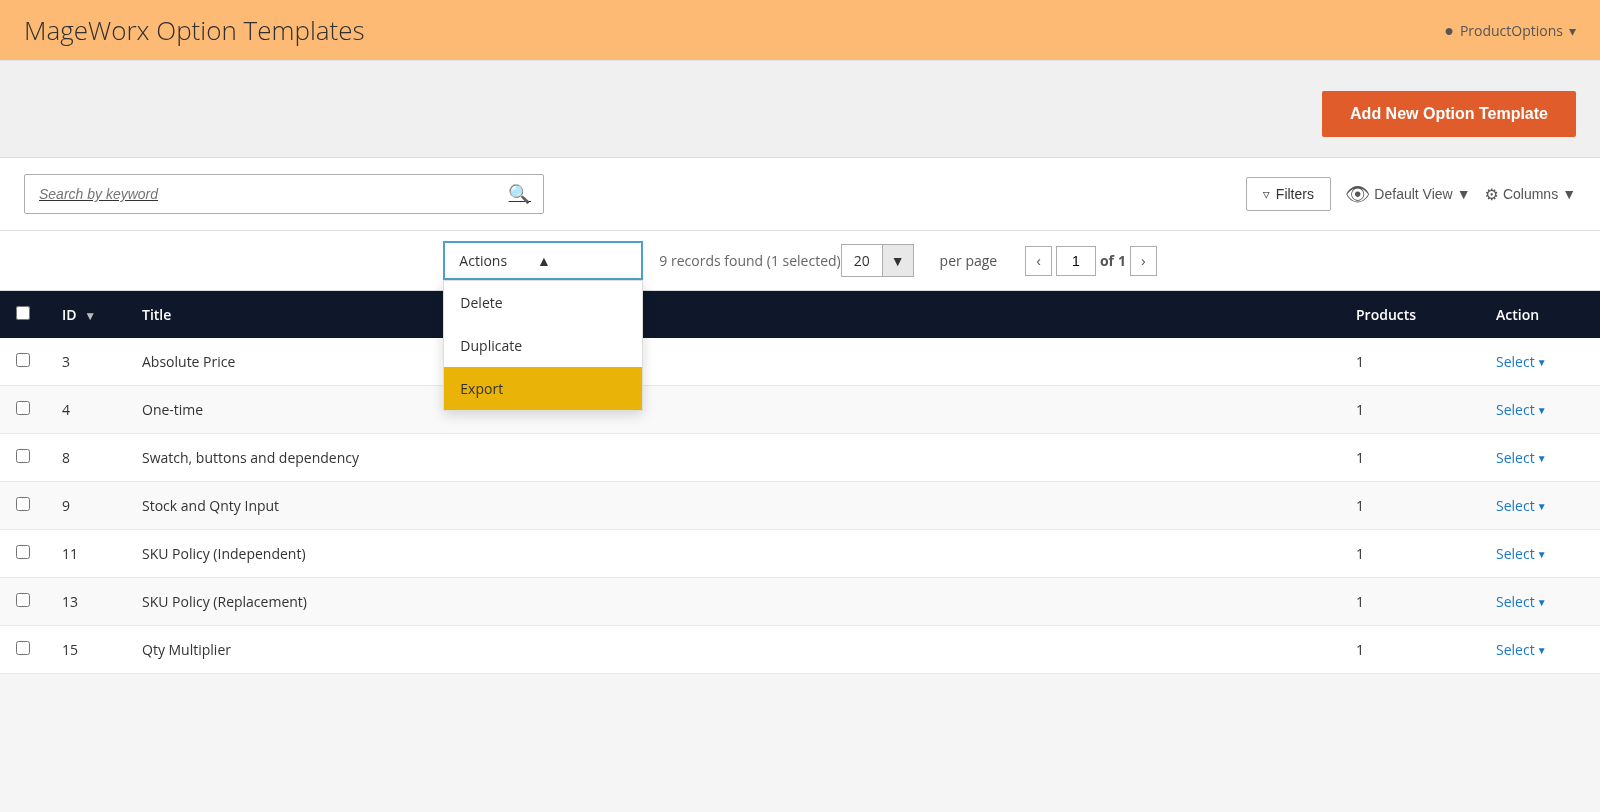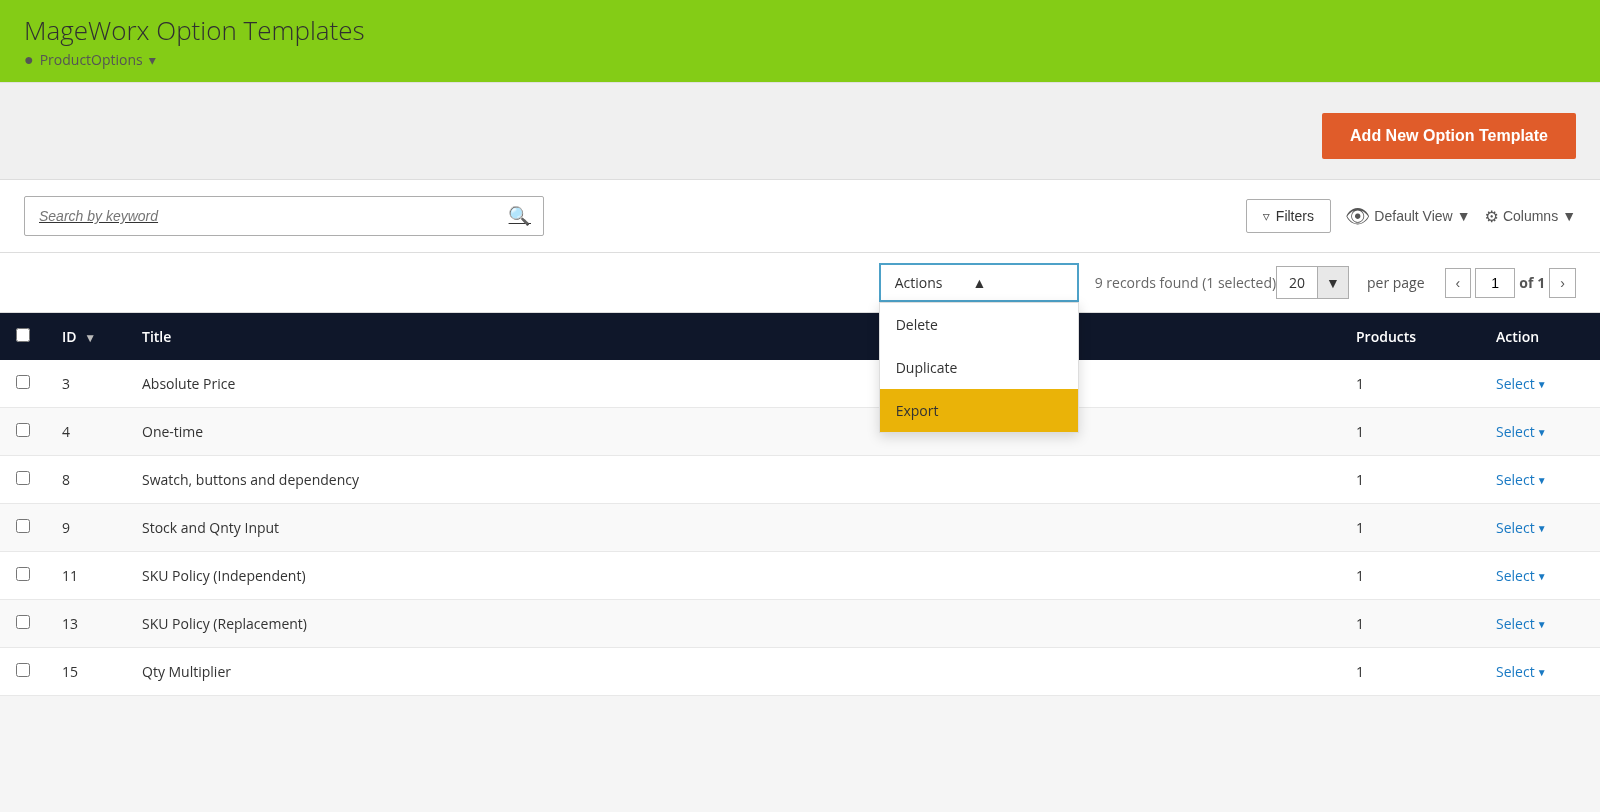--- a/index.html
+++ b/index.html
@@ -4,25 +4,25 @@
   <style>
     * { box-sizing: border-box; margin: 0; padding: 0; }
     body {
       font-family: 'Open Sans', Arial, sans-serif;
       font-size: 14px;
       background: #f5f5f5;
       color: #333;
     }
     .top-bar {
       display: flex;
+      align-items: center;
       justify-content: space-between;
       padding: 12px 24px;
-      background: #84cc16;
+      background: #fdba74;
       border-bottom: 1px solid #e0e0e0;
-      flex-direction: column;
     }
     .page-title {
       font-size: 26px;
       font-weight: 300;
       color: #303030;
     }
     .user-menu {
       display: flex;
       align-items: center;
       gap: 6px;
@@ -123,21 +123,21 @@
       cursor: pointer;
       font-size: 14px;
       background: none;
       border: none;
     }
     .eye-icon { font-size: 20px; color: #555; }
     .gear-icon { font-size: 16px; }
     .actions-bar {
       display: flex;
       align-items: center;
-      justify-content: flex-end;
+      justify-content: center;
       padding: 10px 24px;
       background: #fff;
       border-bottom: 1px solid #ddd;
       position: relative;
     }
     .actions-left {
       display: flex;
       align-items: center;
       gap: 16px;
     }
@@ -174,21 +174,21 @@
       color: #333;
     }
     .dropdown-item.highlighted { background: #eab308; }
     .records-info {
       font-size: 14px;
       color: #666;
     }
     .pagination-right {
       display: flex;
       align-items: center;
-      gap: 12px;
+      gap: 20px;
     }
     .per-page-select {
       display: flex;
       align-items: center;
       border: 1px solid #adadad;
       background: #fff;
     }
     .per-page-val {
       padding: 6px 12px;
       font-size: 14px;

